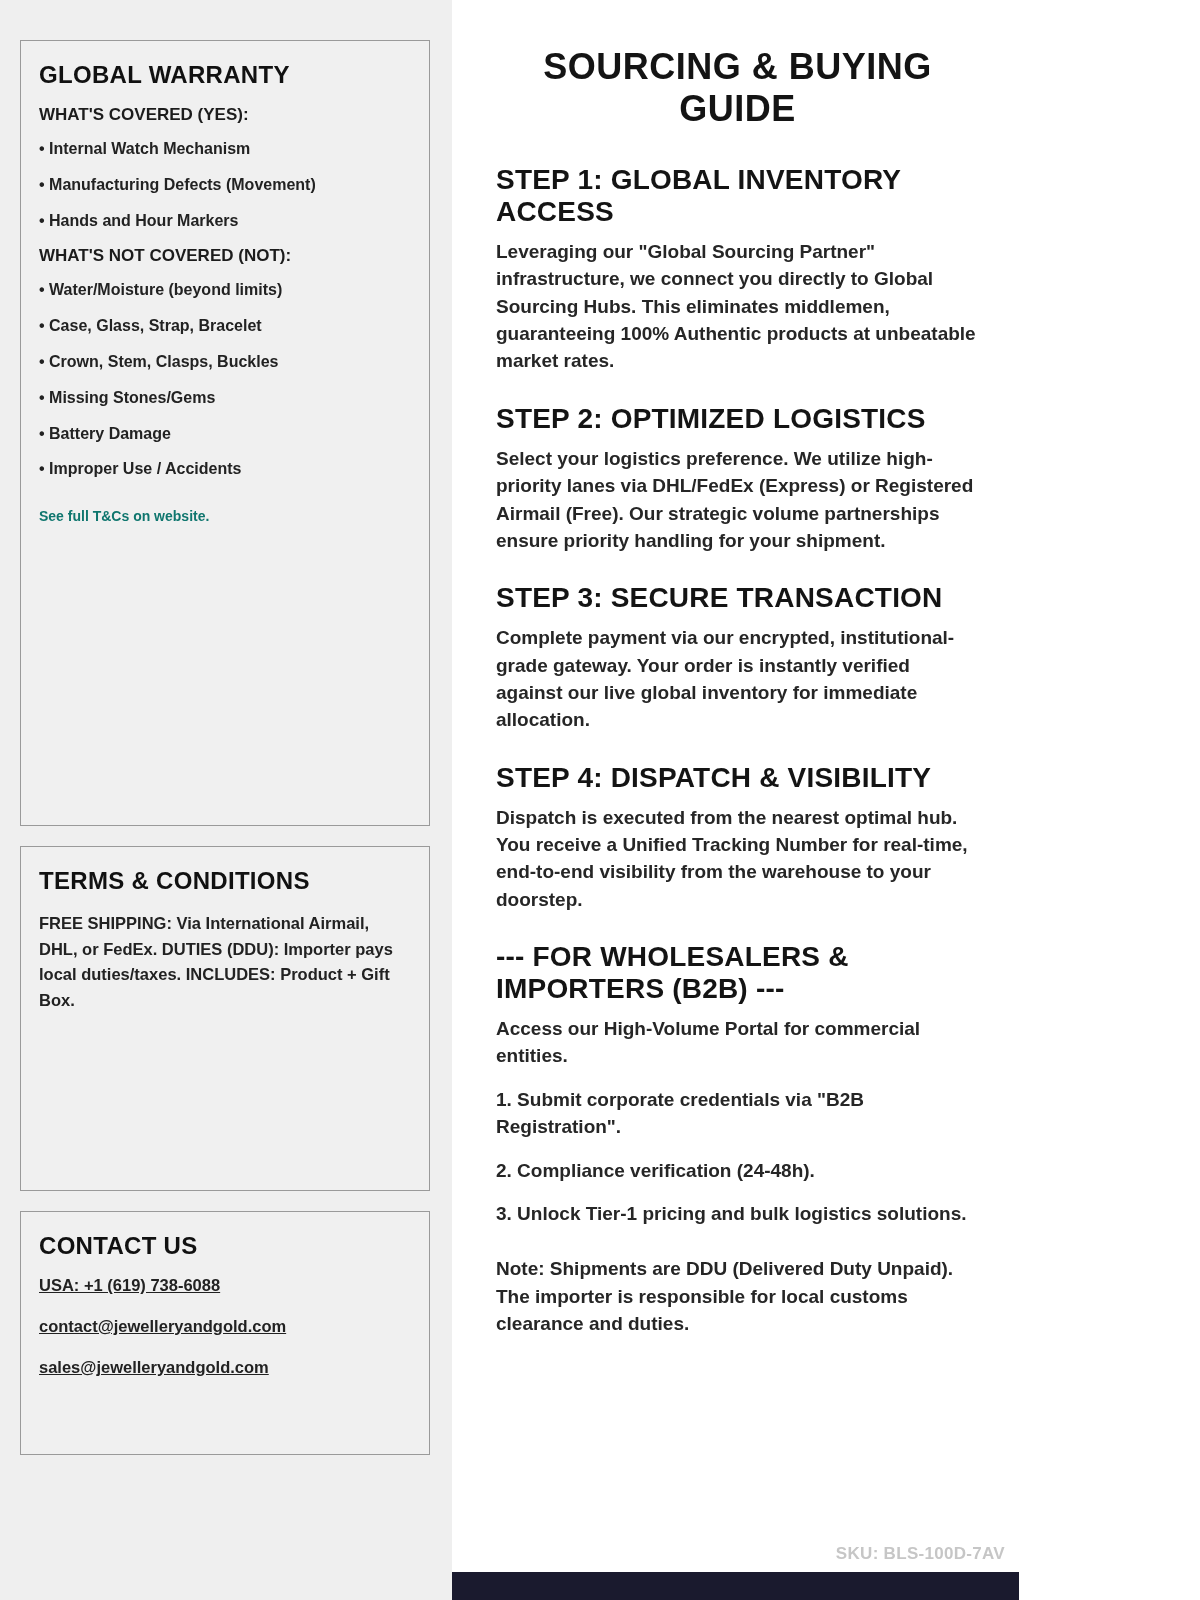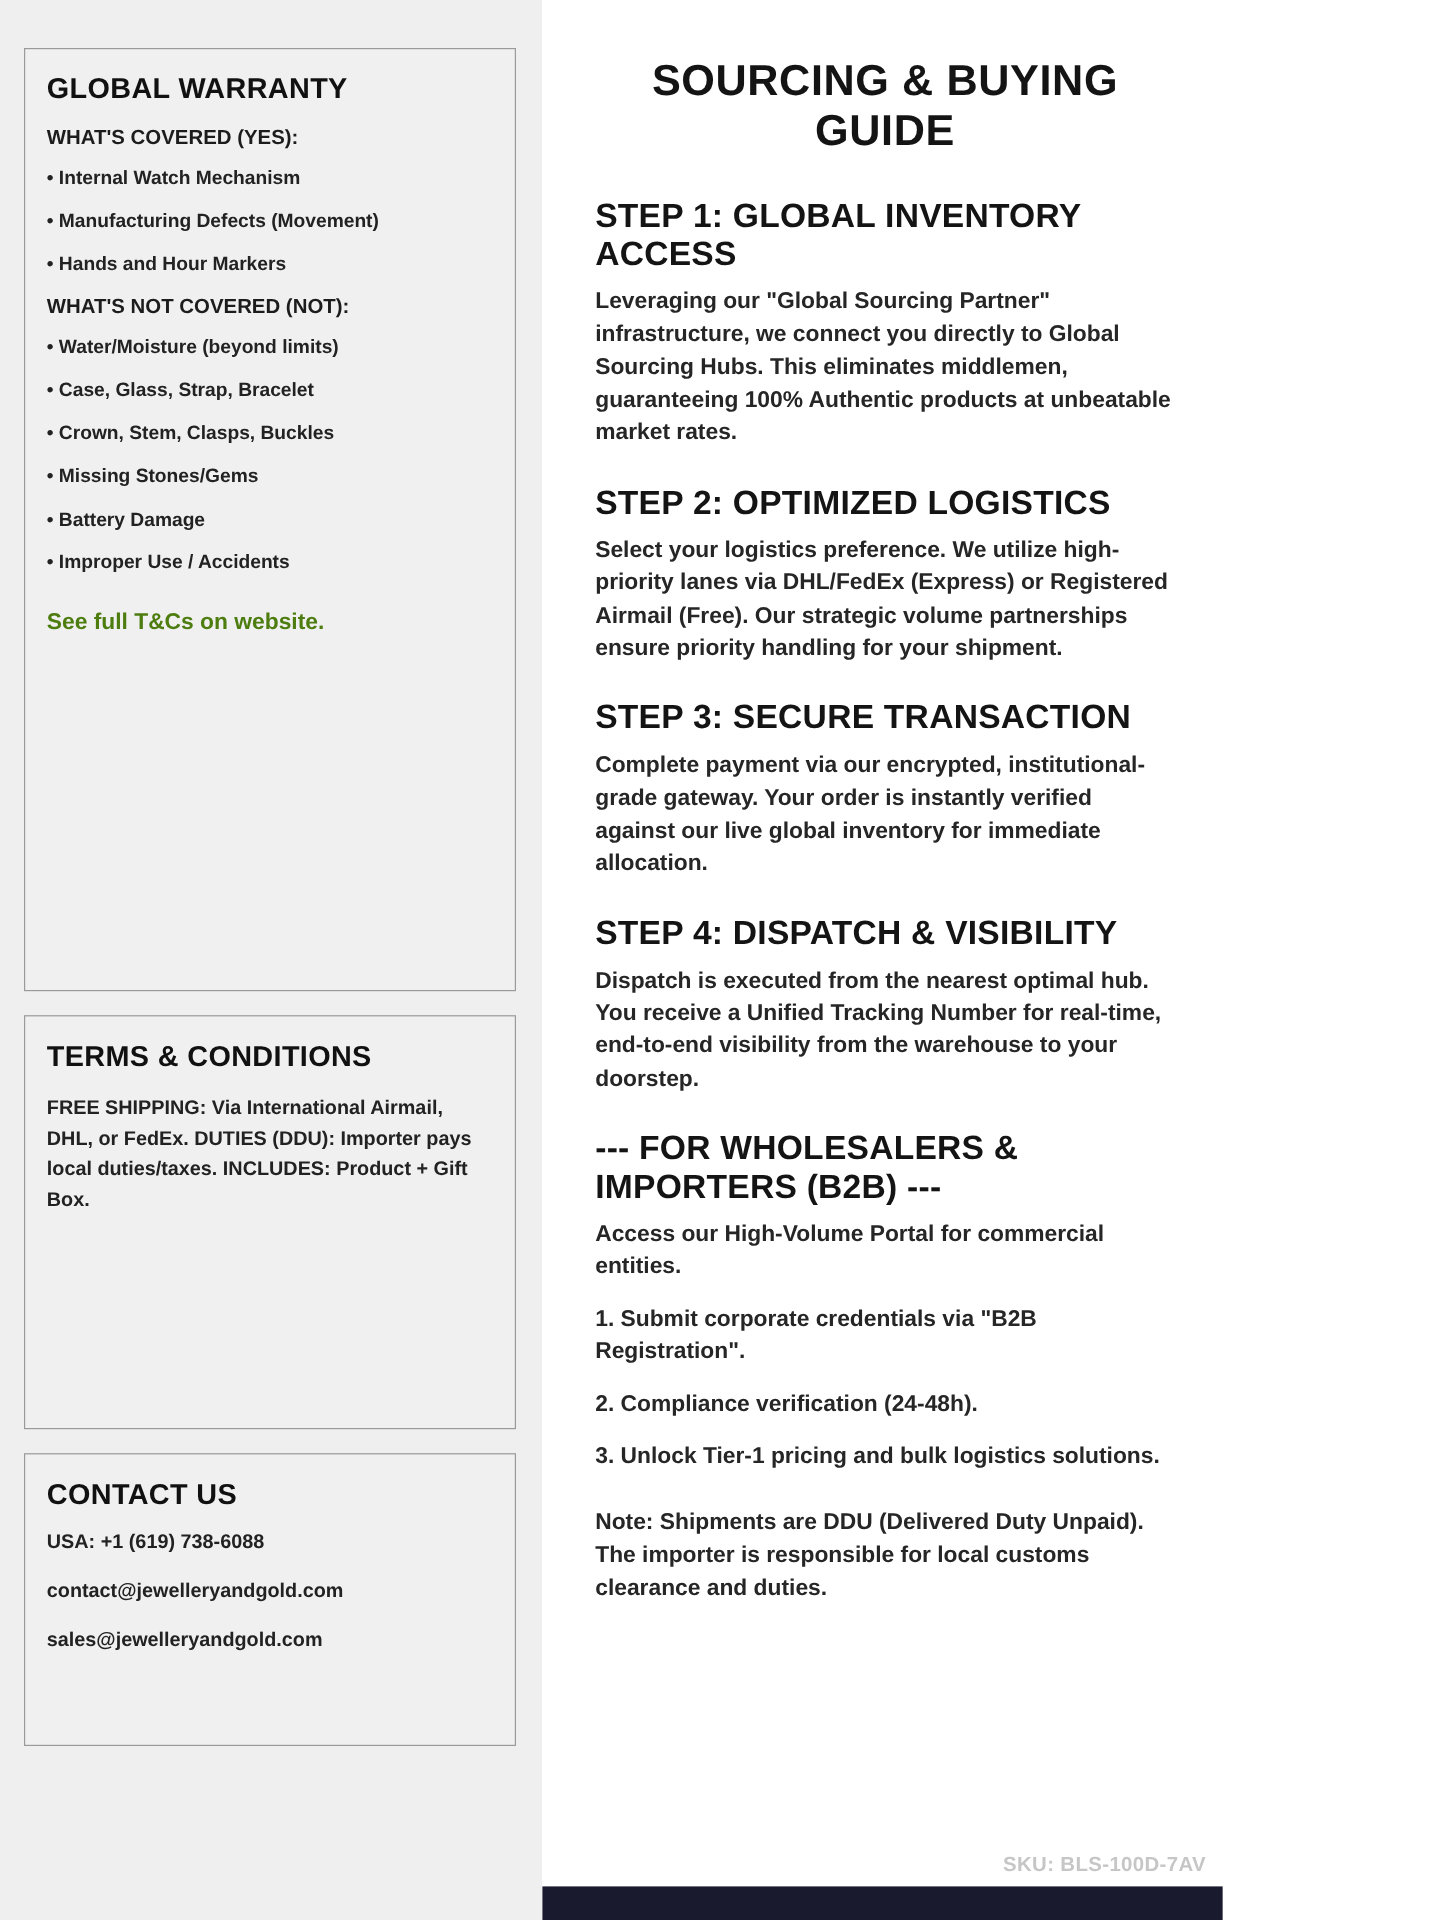--- a/index.html
+++ b/index.html
@@ -52,35 +52,36 @@
   .box ul li {
     font-size: 16px;
     font-weight: 600;
     color: #222222;
     margin-bottom: 15px;
     line-height: 1.3;
   }
   .box ul li::before { content: "• "; }
   .footnote {
     margin-top: 28px;
-    font-size: 19px;
-    font-weight: 600;
-    color: #4d7c0f;
+    font-size: 14px;
+    font-weight: 600;
+    color: #0f766e;
   }
   .terms-body {
     font-size: 16.5px;
     font-weight: 600;
     line-height: 1.55;
     color: #222222;
   }
   .contact-line {
     font-size: 16.5px;
     font-weight: 700;
     color: #222222;
     margin-bottom: 22px;
+    text-decoration: underline;
   }
 
   
   .main {
     flex: 1 1 auto;
     background: #ffffff;
     position: relative;
     padding: 46px 40px 0 44px;
     height: 1600px;
   }

